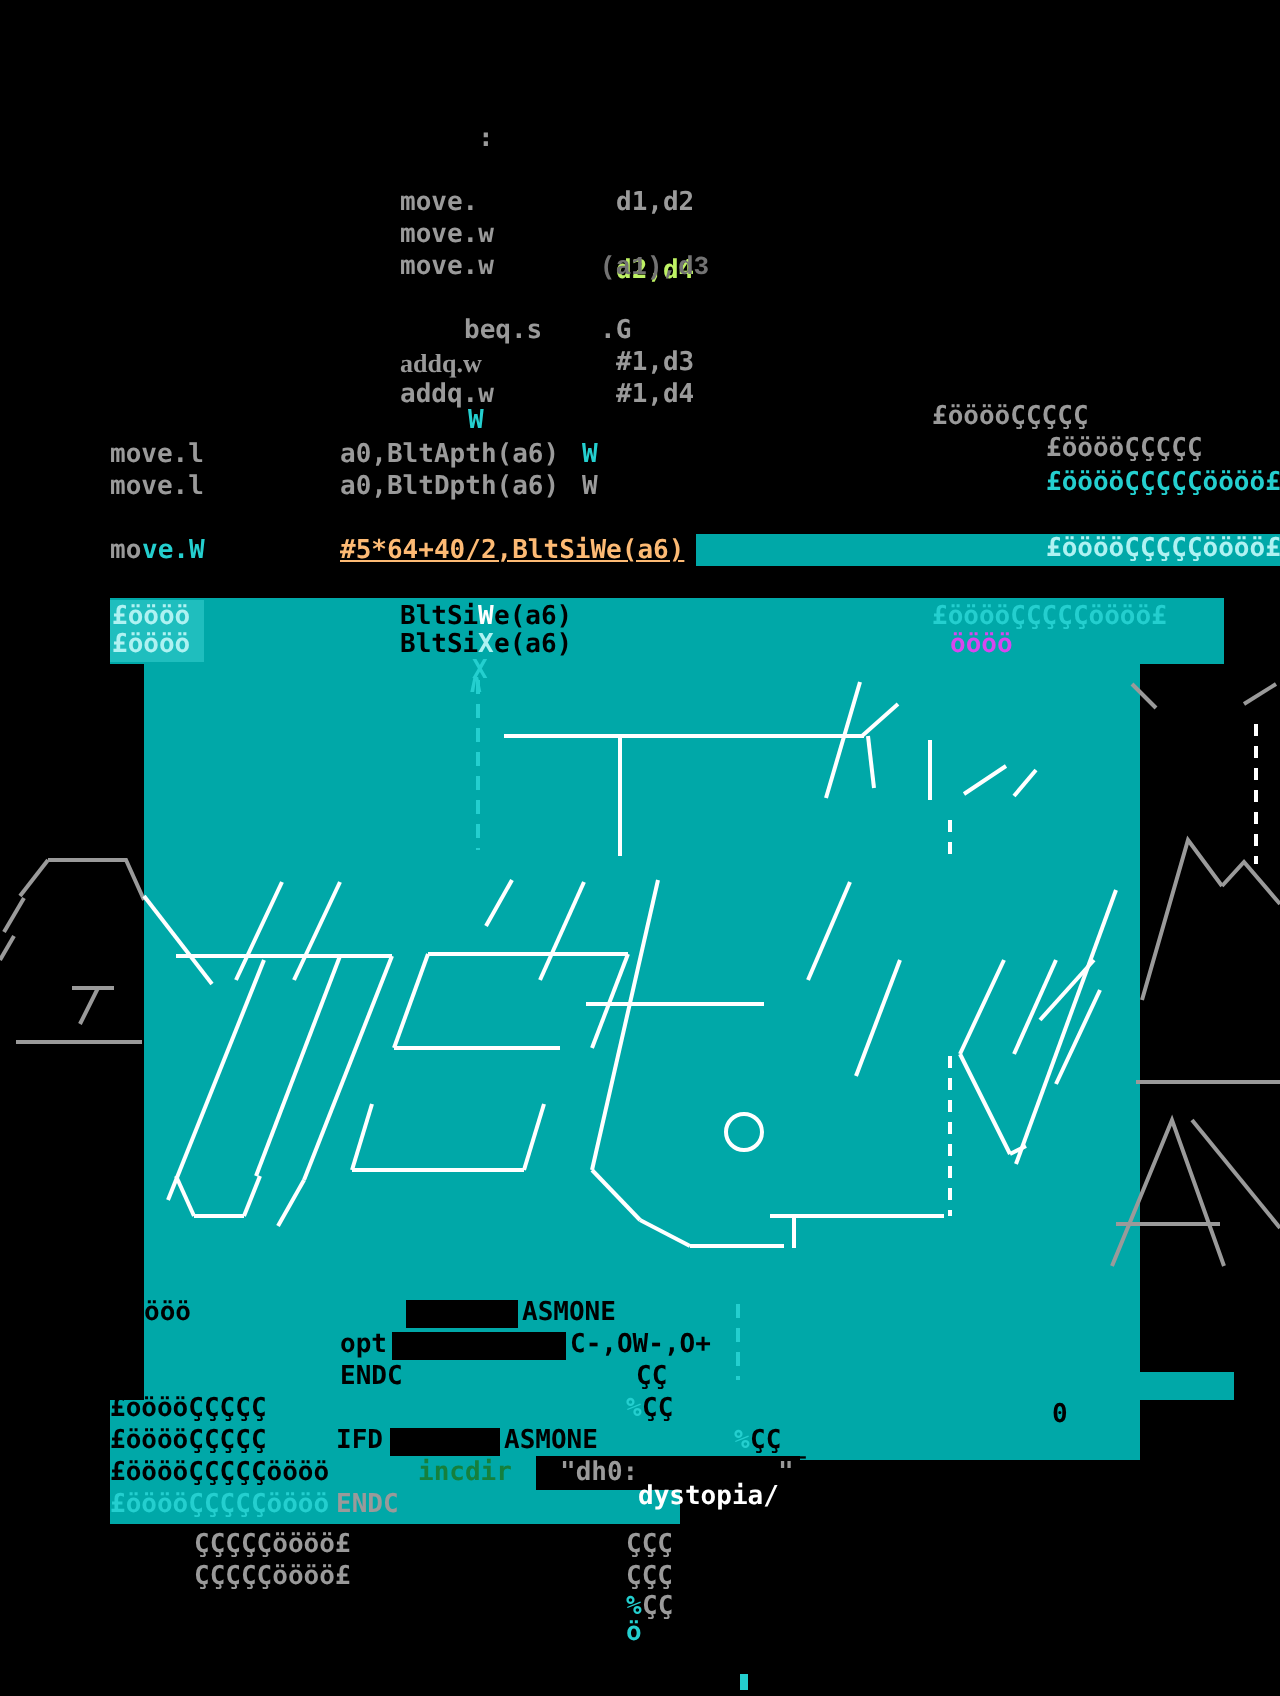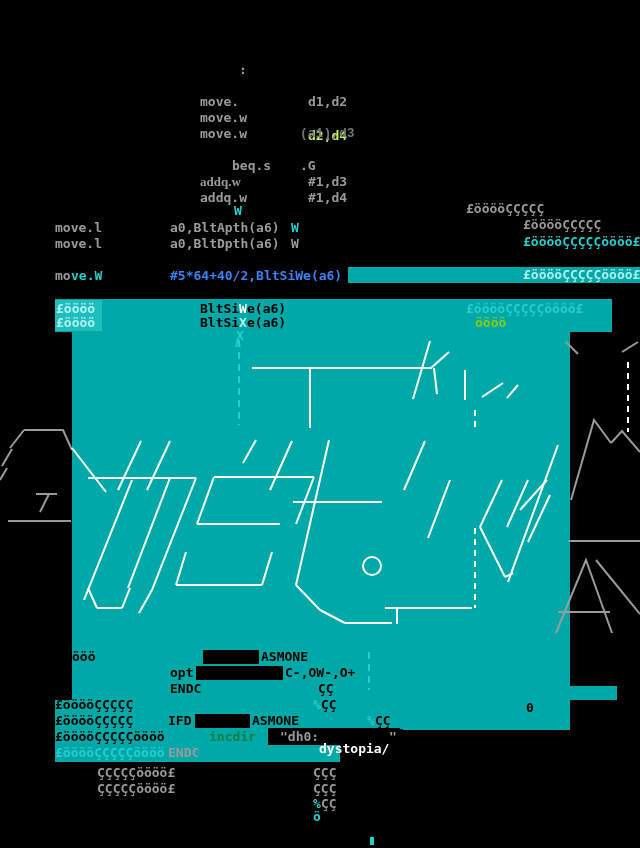--- a/index.html
+++ b/index.html
@@ -112,27 +112,27 @@
       <span class="tr" style="left: 308px; top: 191px; color: rgb(154, 154, 154);">#1,d4</span>
       <span class="tr" style="left: 234px; top: 204px; color: rgb(36, 207, 207);">W</span>
       <span class="tr" style="left: 55px; top: 221px; color: rgb(154, 154, 154);">move.l</span>
       <span class="tr" style="left: 170px; top: 221px; color: rgb(154, 154, 154);">a0,BltApth(a6)</span>
       <span class="tr" style="left: 291px; top: 221px; color: rgb(36, 207, 207);">W</span>
       <span class="tr" style="left: 55px; top: 237px; color: rgb(154, 154, 154);">move.l</span>
       <span class="tr" style="left: 170px; top: 237px; color: rgb(154, 154, 154);">a0,BltDpth(a6)</span>
       <span class="tr" style="left: 291px; top: 237px; color: rgb(154, 154, 154);">W</span>
       <span class="tr" style="left: 55px; top: 269px; color: rgb(154, 154, 154);">mo</span>
       <span class="tr" style="left: 71px; top: 269px; color: rgb(36, 207, 207);">ve.W</span>
-      <span class="tr" style="left: 170px; top: 269px; color: #3b82f6;">#5*64+40/2,BltSiWe(a6)</span>
+      <span class="tr" style="left: 170px; top: 269px; color: #fdba74; text-decoration: underline;">#5*64+40/2,BltSiWe(a6)</span>
       <span class="tr" style="left: 466px; top: 202px; color: rgb(154, 154, 154);">£ööööÇÇÇÇÇ</span>
       <span class="tr" style="left: 523px; top: 218px; color: rgb(154, 154, 154);">£ööööÇÇÇÇÇ</span>
       <span class="tr" style="left: 523px; top: 235px; color: rgb(36, 207, 207);">£ööööÇÇÇÇÇöööö£</span>
       <span class="tr" style="left: 523px; top: 268px; color: rgb(175, 242, 242);">£ööööÇÇÇÇÇöööö£</span>
       <span class="tr" style="left: 466px; top: 302px; color: rgb(36, 207, 207);">£ööööÇÇÇÇÇöööö£</span>
-      <span class="tr" style="left: 475px; top: 316px; color: #84cc16;">öööö</span>
+      <span class="tr" style="left: 475px; top: 316px; color: #d946ef;">öööö</span>
       <span class="tr" style="left: 56px; top: 302px; color: rgb(175, 242, 242);">£öööö</span>
       <span class="tr" style="left: 200px; top: 302px; color: rgb(0, 0, 0);">BltSi</span>
       <span class="tr" style="left: 239px; top: 302px; color: rgb(255, 255, 255);">W</span>
       <span class="tr" style="left: 247px; top: 302px; color: rgb(0, 0, 0);">e(a6)</span>
       <span class="tr" style="left: 56px; top: 316px; color: rgb(175, 242, 242);">£öööö</span>
       <span class="tr" style="left: 200px; top: 316px; color: rgb(0, 0, 0);">BltSi</span>
       <span class="tr" style="left: 239px; top: 316px; color: rgb(175, 242, 242);">X</span>
       <span class="tr" style="left: 247px; top: 316px; color: rgb(0, 0, 0);">e(a6)</span>
       <span class="tr" style="left: 236px; top: 329px; color: rgb(36, 207, 207);">X</span>
       <span class="tr" style="left: 234px; top: 336px; color: rgb(36, 207, 207);">∧</span>

